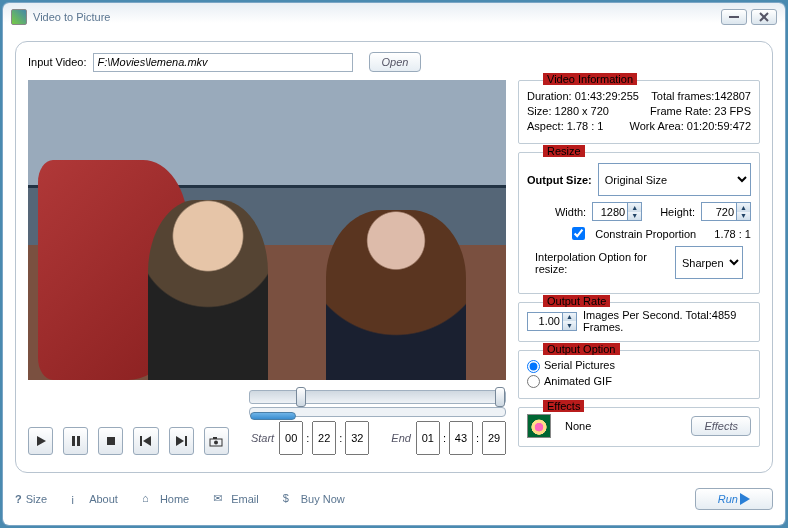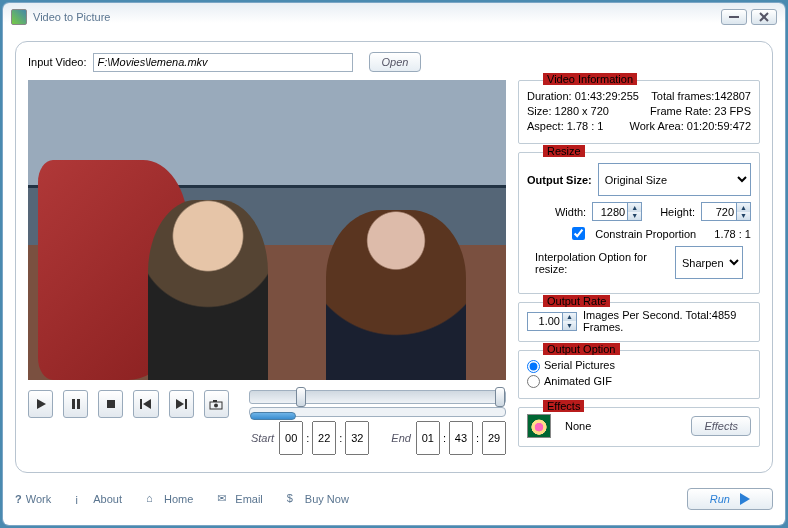--- a/index.html
+++ b/index.html
@@ -7,29 +7,29 @@
 .window{position:absolute;inset:3px;background:linear-gradient(#e8eef4,#fff 20px);border-radius:6px;box-shadow:0 0 0 1px #7aa5c5}
 .titlebar{height:28px;display:flex;align-items:center;padding:0 8px;color:#5a7590}
 .titlebar .icon{width:16px;height:16px;background:linear-gradient(45deg,#7c4,#48a);margin-right:6px;border:1px solid #888;border-radius:2px}
 .tbtns{margin-left:auto;display:flex;gap:4px}
 .tbtn{width:26px;height:16px;background:linear-gradient(#fff,#dce6ee);border:1px solid #9ab;border-radius:3px;display:flex;align-items:center;justify-content:center;color:#556;cursor:pointer}
 .content{position:absolute;left:12px;right:12px;top:38px;bottom:52px;background:#fff;border:1px solid #b8c4d0;border-radius:12px;padding:10px 12px}
 .row{display:flex;align-items:center;gap:6px}
 .label{color:#000}
 input[type=text]{border:1px solid #a0b0c0;padding:2px 4px;background:#fff;height:19px}
 .btn{background:linear-gradient(#fff,#e6edf3);border:1px solid #9ab;border-radius:4px;padding:3px 12px;color:#556;cursor:pointer;font-style:italic}
-.btn.run{font-size:18px;color:#2a7fd6;padding:4px 22px;font-style:italic;display:flex;align-items:center;gap:10px}
+.btn.run{font-size:18px;color:#2a7fd6;padding:4px 22px;font-style:italic;display:flex;align-items:center;gap:2px}
 .main{display:flex;gap:12px;margin-top:8px}
 .left{width:478px}
 .video{width:478px;height:300px;background:#000;display:flex;align-items:center;justify-content:center;position:relative;overflow:hidden}
 .scene{width:100%;height:100%;background:linear-gradient(#9ab 0 35%,#234 35% 36%,#567 36% 55%,#7a5040 55% 100%);position:relative}
 .person1{position:absolute;left:120px;bottom:0;width:120px;height:180px;background:radial-gradient(circle at 50% 20%,#e6c5a8 22%,#543 23% 45%,#222 46%);border-radius:40% 40% 0 0}
 .person2{position:absolute;right:40px;bottom:0;width:140px;height:170px;background:radial-gradient(circle at 50% 18%,#dba 18%,#5a3520 19% 60%,#1a2030 61%);border-radius:40% 40% 0 0}
 .bag{position:absolute;left:10px;bottom:0;width:150px;height:220px;background:linear-gradient(135deg,#b03838,#8a2020);border-radius:10% 30% 40% 10%}
-.controls{display:flex;gap:10px;margin-top:10px;align-items:flex-start}
+.controls{display:flex;gap:10px;margin-top:10px;align-items:flex-end}
 .pbtn{width:36px;height:28px;background:linear-gradient(#fff,#e2e8ee);border:1px solid #9ab;border-radius:3px;display:flex;align-items:center;justify-content:center;cursor:pointer}
 .slider-area{flex:1;margin-left:10px}
 .slider{position:relative;height:14px;background:linear-gradient(#cfd8e0,#eef2f6);border:1px solid #a0b0c0;border-radius:3px}
 .thumb{position:absolute;top:-4px;width:10px;height:20px;background:linear-gradient(#fff,#cdd8e2);border:1px solid #789;border-radius:3px}
 .progress{height:8px;background:linear-gradient(#6fb4e8,#3a8dd0);border:1px solid #4a7fa8;border-radius:4px;margin-top:4px;width:18%}
 .timerow{display:flex;gap:3px;align-items:center;margin-top:4px;font-size:11px}
 .timerow input{width:24px;text-align:center;height:34px}
 .timelabel{font-style:italic;color:#556;padding:0 2px}
 .right{flex:1}
 .fieldset{border:1px solid #c0ccd6;border-radius:2px;padding:6px 8px 8px;margin-bottom:8px;position:relative}
@@ -229,21 +229,21 @@
             <button class="btn" style="margin-left:auto">Effects</button>
             </div>
         </div>
       </div>
     </div>
   </div>
 
   <div class="footer">
     <span class="flink">
         <b>?</b>
-        <span>Work</span>
+        <span>Size</span>
       </span>
     <span class="flink">
         <span class="fi">ℹ</span>
         <span>About</span>
       </span>
     <span class="flink">
         <span class="fi">⌂</span>
         <span>Home</span>
       </span>
     <span class="flink">

